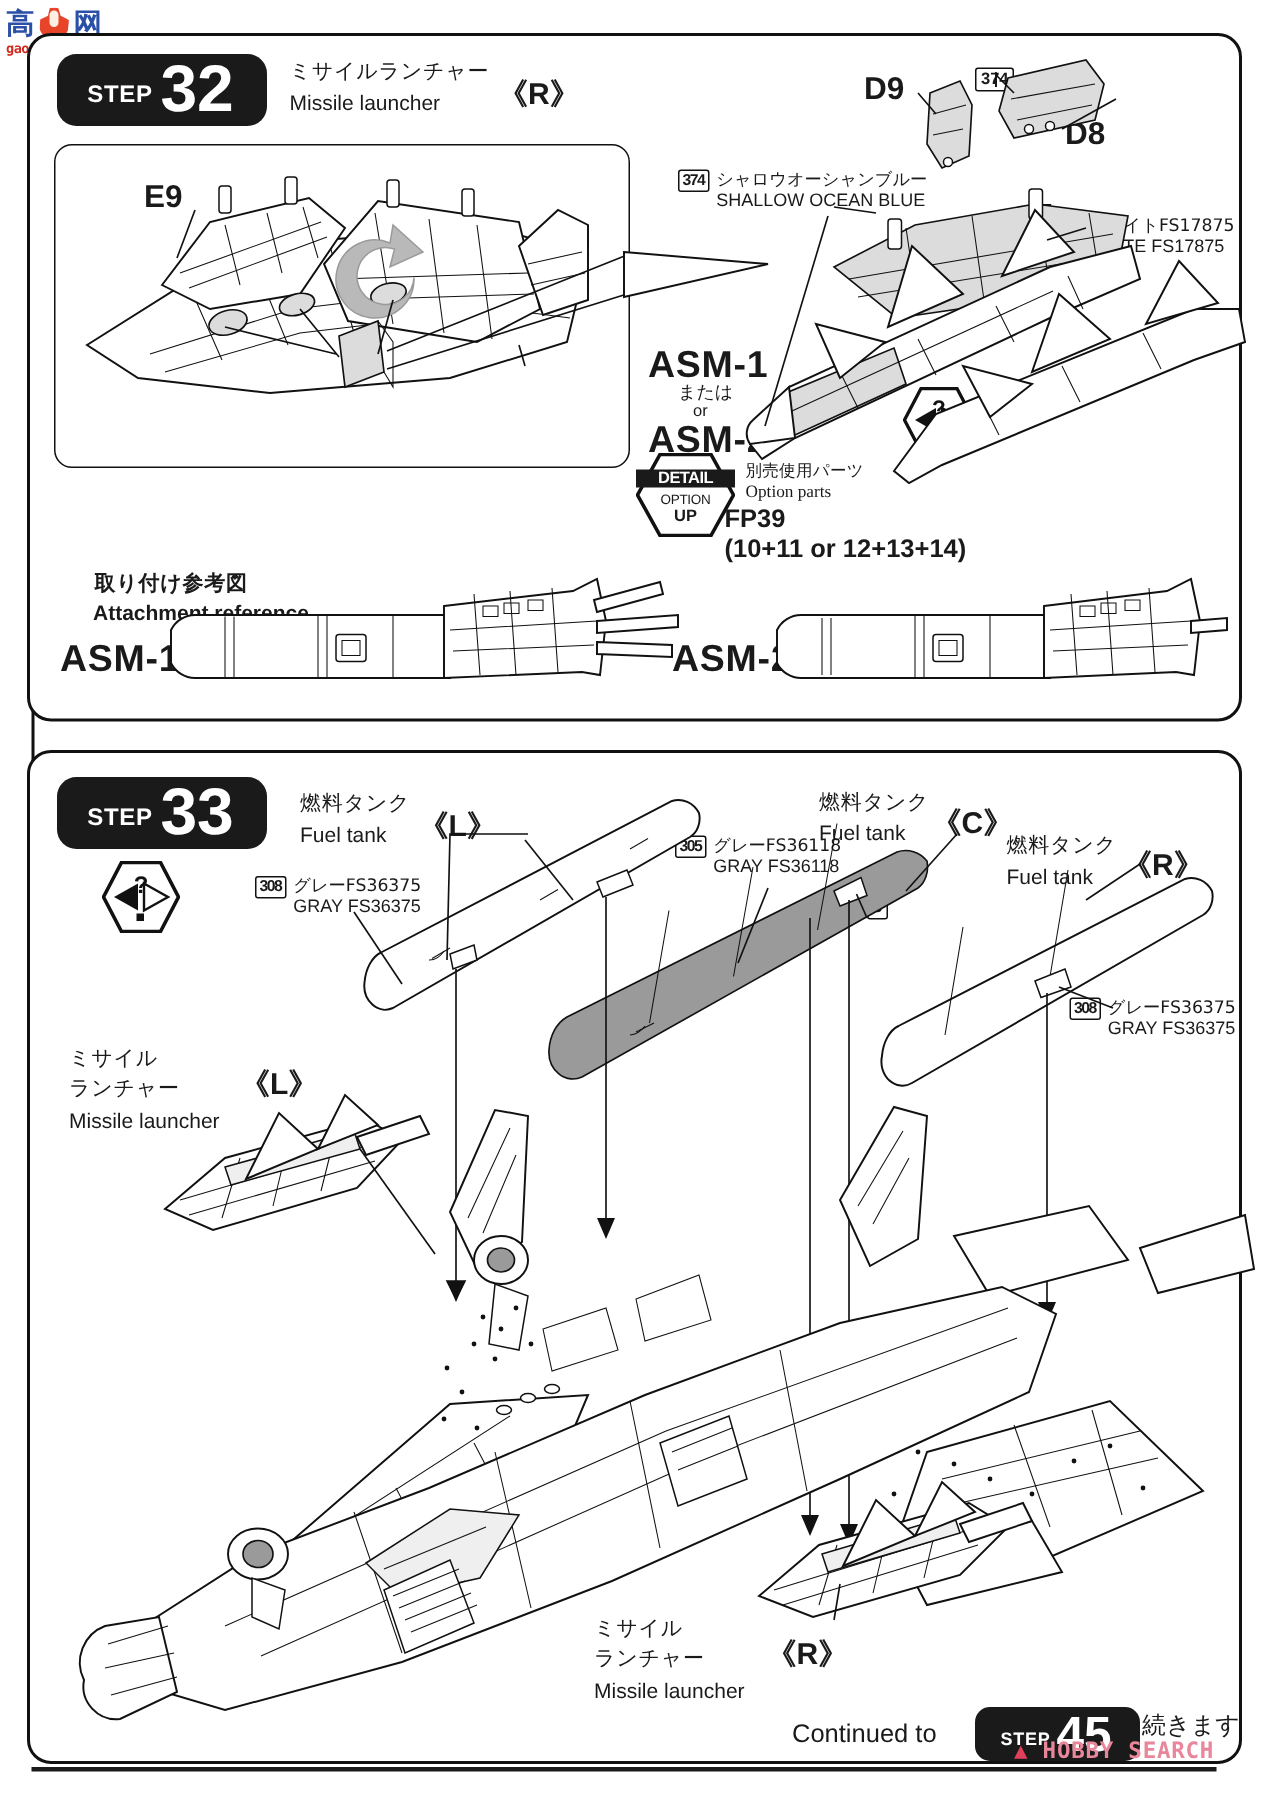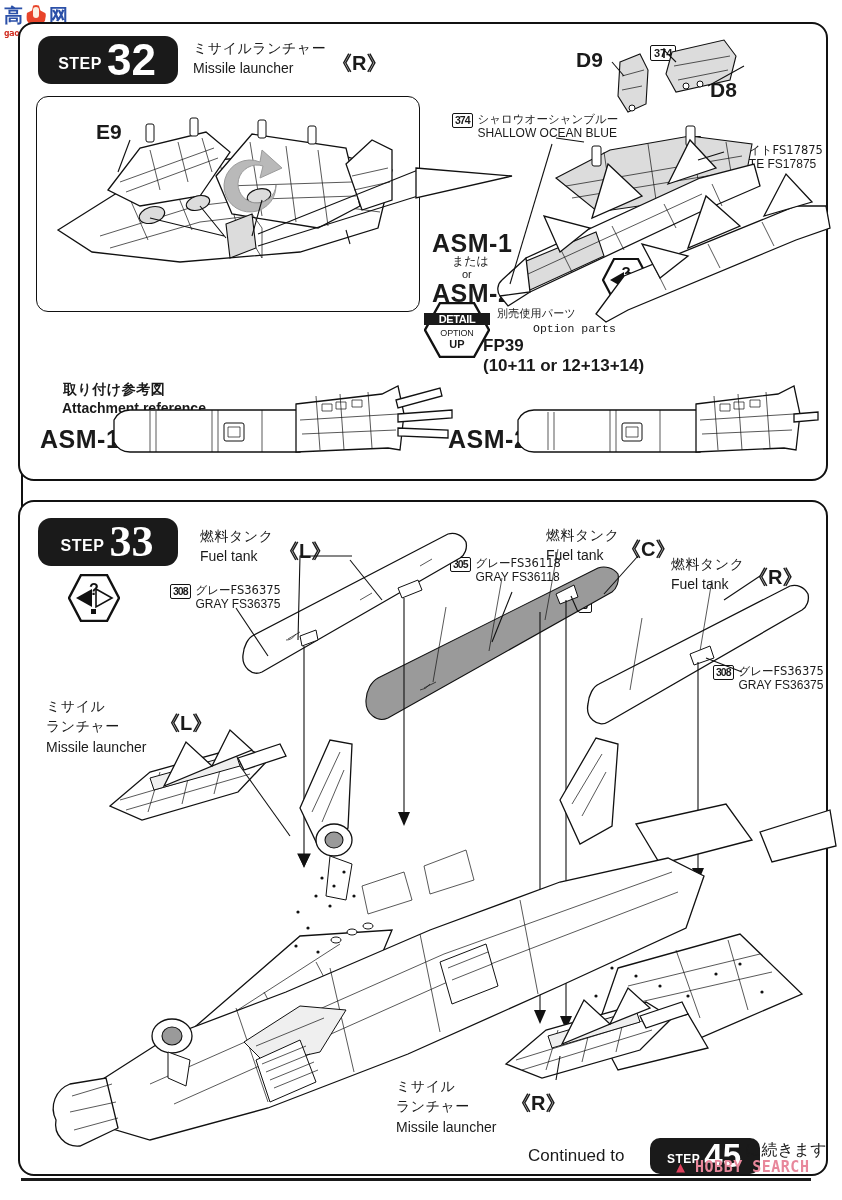--- a/index.html
+++ b/index.html
@@ -55,31 +55,31 @@
     letter-spacing:0.5px;line-height:1;
   }
   .step-badge .num{
     font-family:"Liberation Sans",sans-serif;font-weight:bold;line-height:0.86;
   }
   #badge-32{left:38px;top:36px;width:118px;height:48px;}
   #badge-32 .kw{font-size:16px;margin-right:5px;margin-top:8px;}
   #badge-32 .num{font-size:44px;}
   #badge-33{left:38px;top:518px;width:118px;height:48px;}
   #badge-33 .kw{font-size:16px;margin-right:5px;margin-top:8px;}
-  #badge-33 .num{font-size:44px;font-family:Liberation Serif, serif;}
+  #badge-33 .num{font-size:44px;}
   #badge-34{left:650px;top:1138px;width:88px;height:36px;border-radius:10px;}
   #badge-34 .kw{font-size:12px;margin-right:4px;margin-top:6px;}
   #badge-34 .num{font-size:33px;}
 
   
   .lbl{position:absolute;white-space:nowrap;line-height:1.16;}
   .jp{font-family:"DejaVu Sans","Liberation Sans",sans-serif;font-size:14px;letter-spacing:0.5px;}
   .en{font-family:"Liberation Sans",sans-serif;font-size:14px;}
   .jp-sm{font-family:"DejaVu Sans",sans-serif;font-size:11px;letter-spacing:0.2px;}
-  .en-sm{font-family:Liberation Mono, monospace;font-size:11.5px;margin-left:36px;}
+  .en-sm{font-family:Liberation Serif, serif;font-size:11.5px;}
   .side{font-family:"Liberation Sans",sans-serif;font-weight:bold;font-size:20px;}
   .partbig{font-family:"Liberation Sans",sans-serif;font-weight:bold;font-size:21px;}
   .asm{font-family:"Liberation Sans",sans-serif;font-weight:bold;font-size:25px;letter-spacing:0.5px;}
   .tiny-jp{font-family:"DejaVu Sans",sans-serif;font-size:12px;text-align:right;}
   .tiny-en{font-family:"Liberation Sans",sans-serif;font-size:11px;}
   .bold-en{font-family:"Liberation Sans",sans-serif;font-weight:bold;font-size:17px;}
 
   
   .paint{position:absolute;display:flex;align-items:flex-start;gap:5px;white-space:nowrap;}
   .chip{

